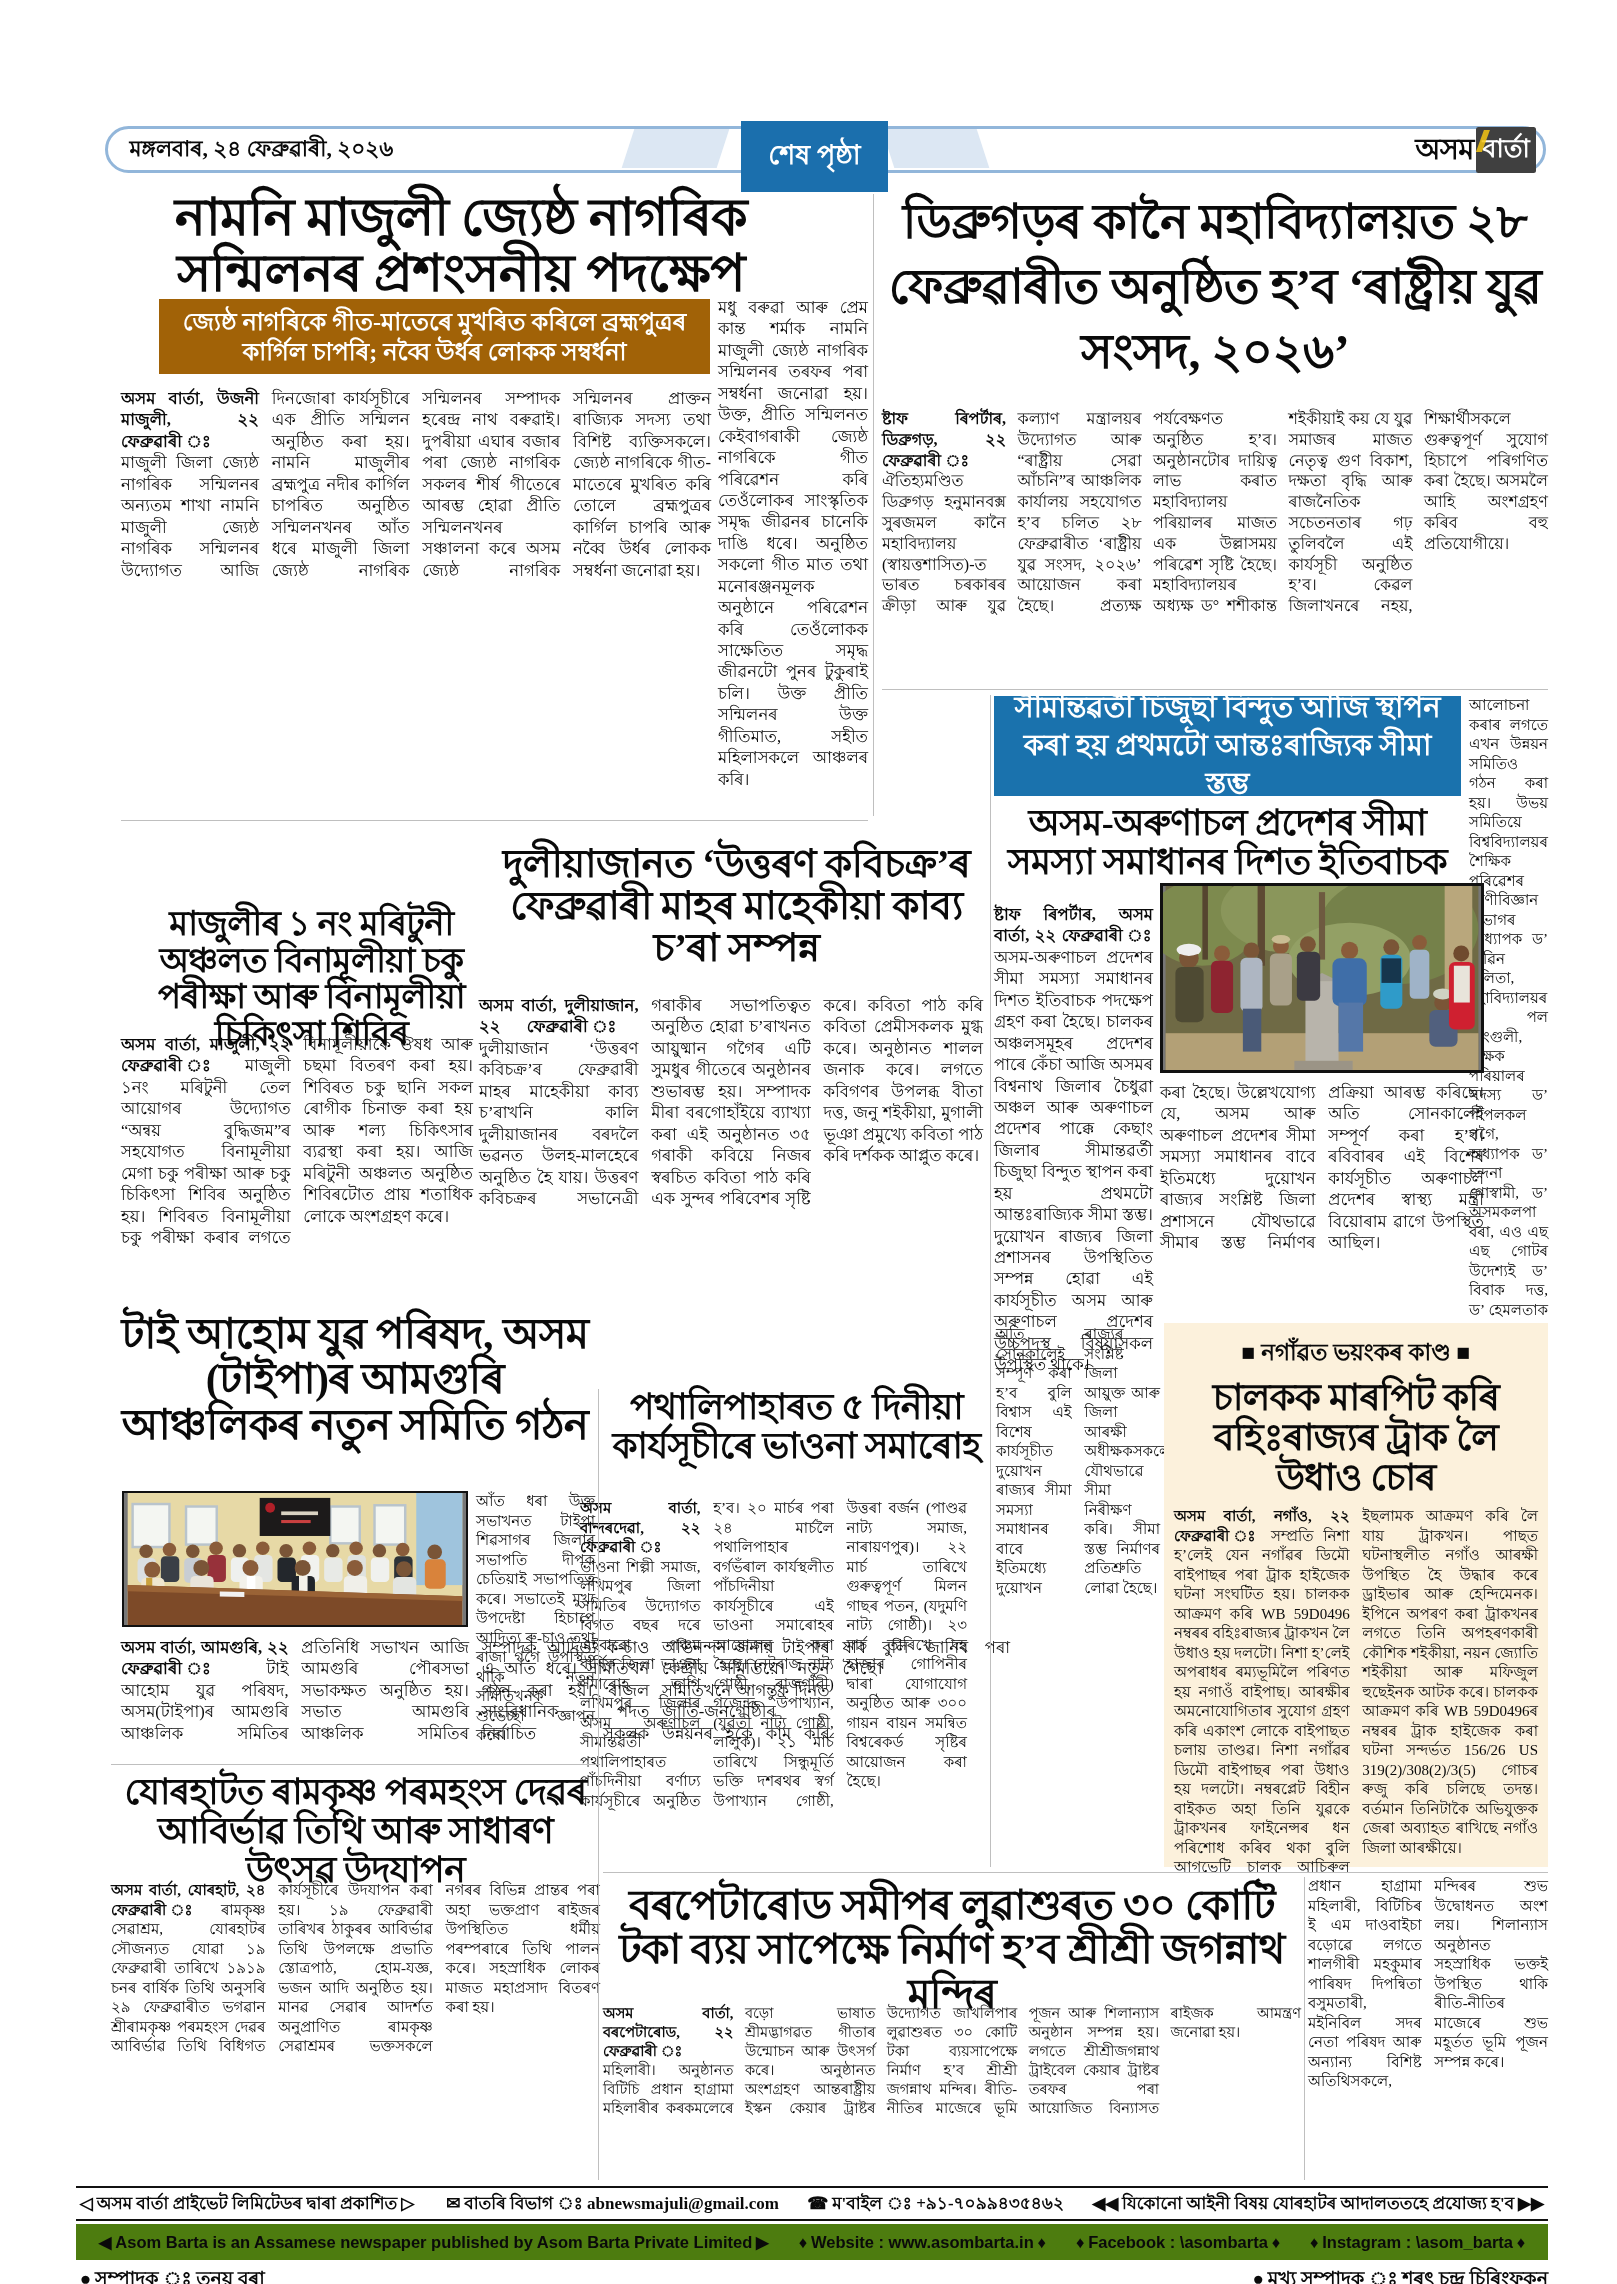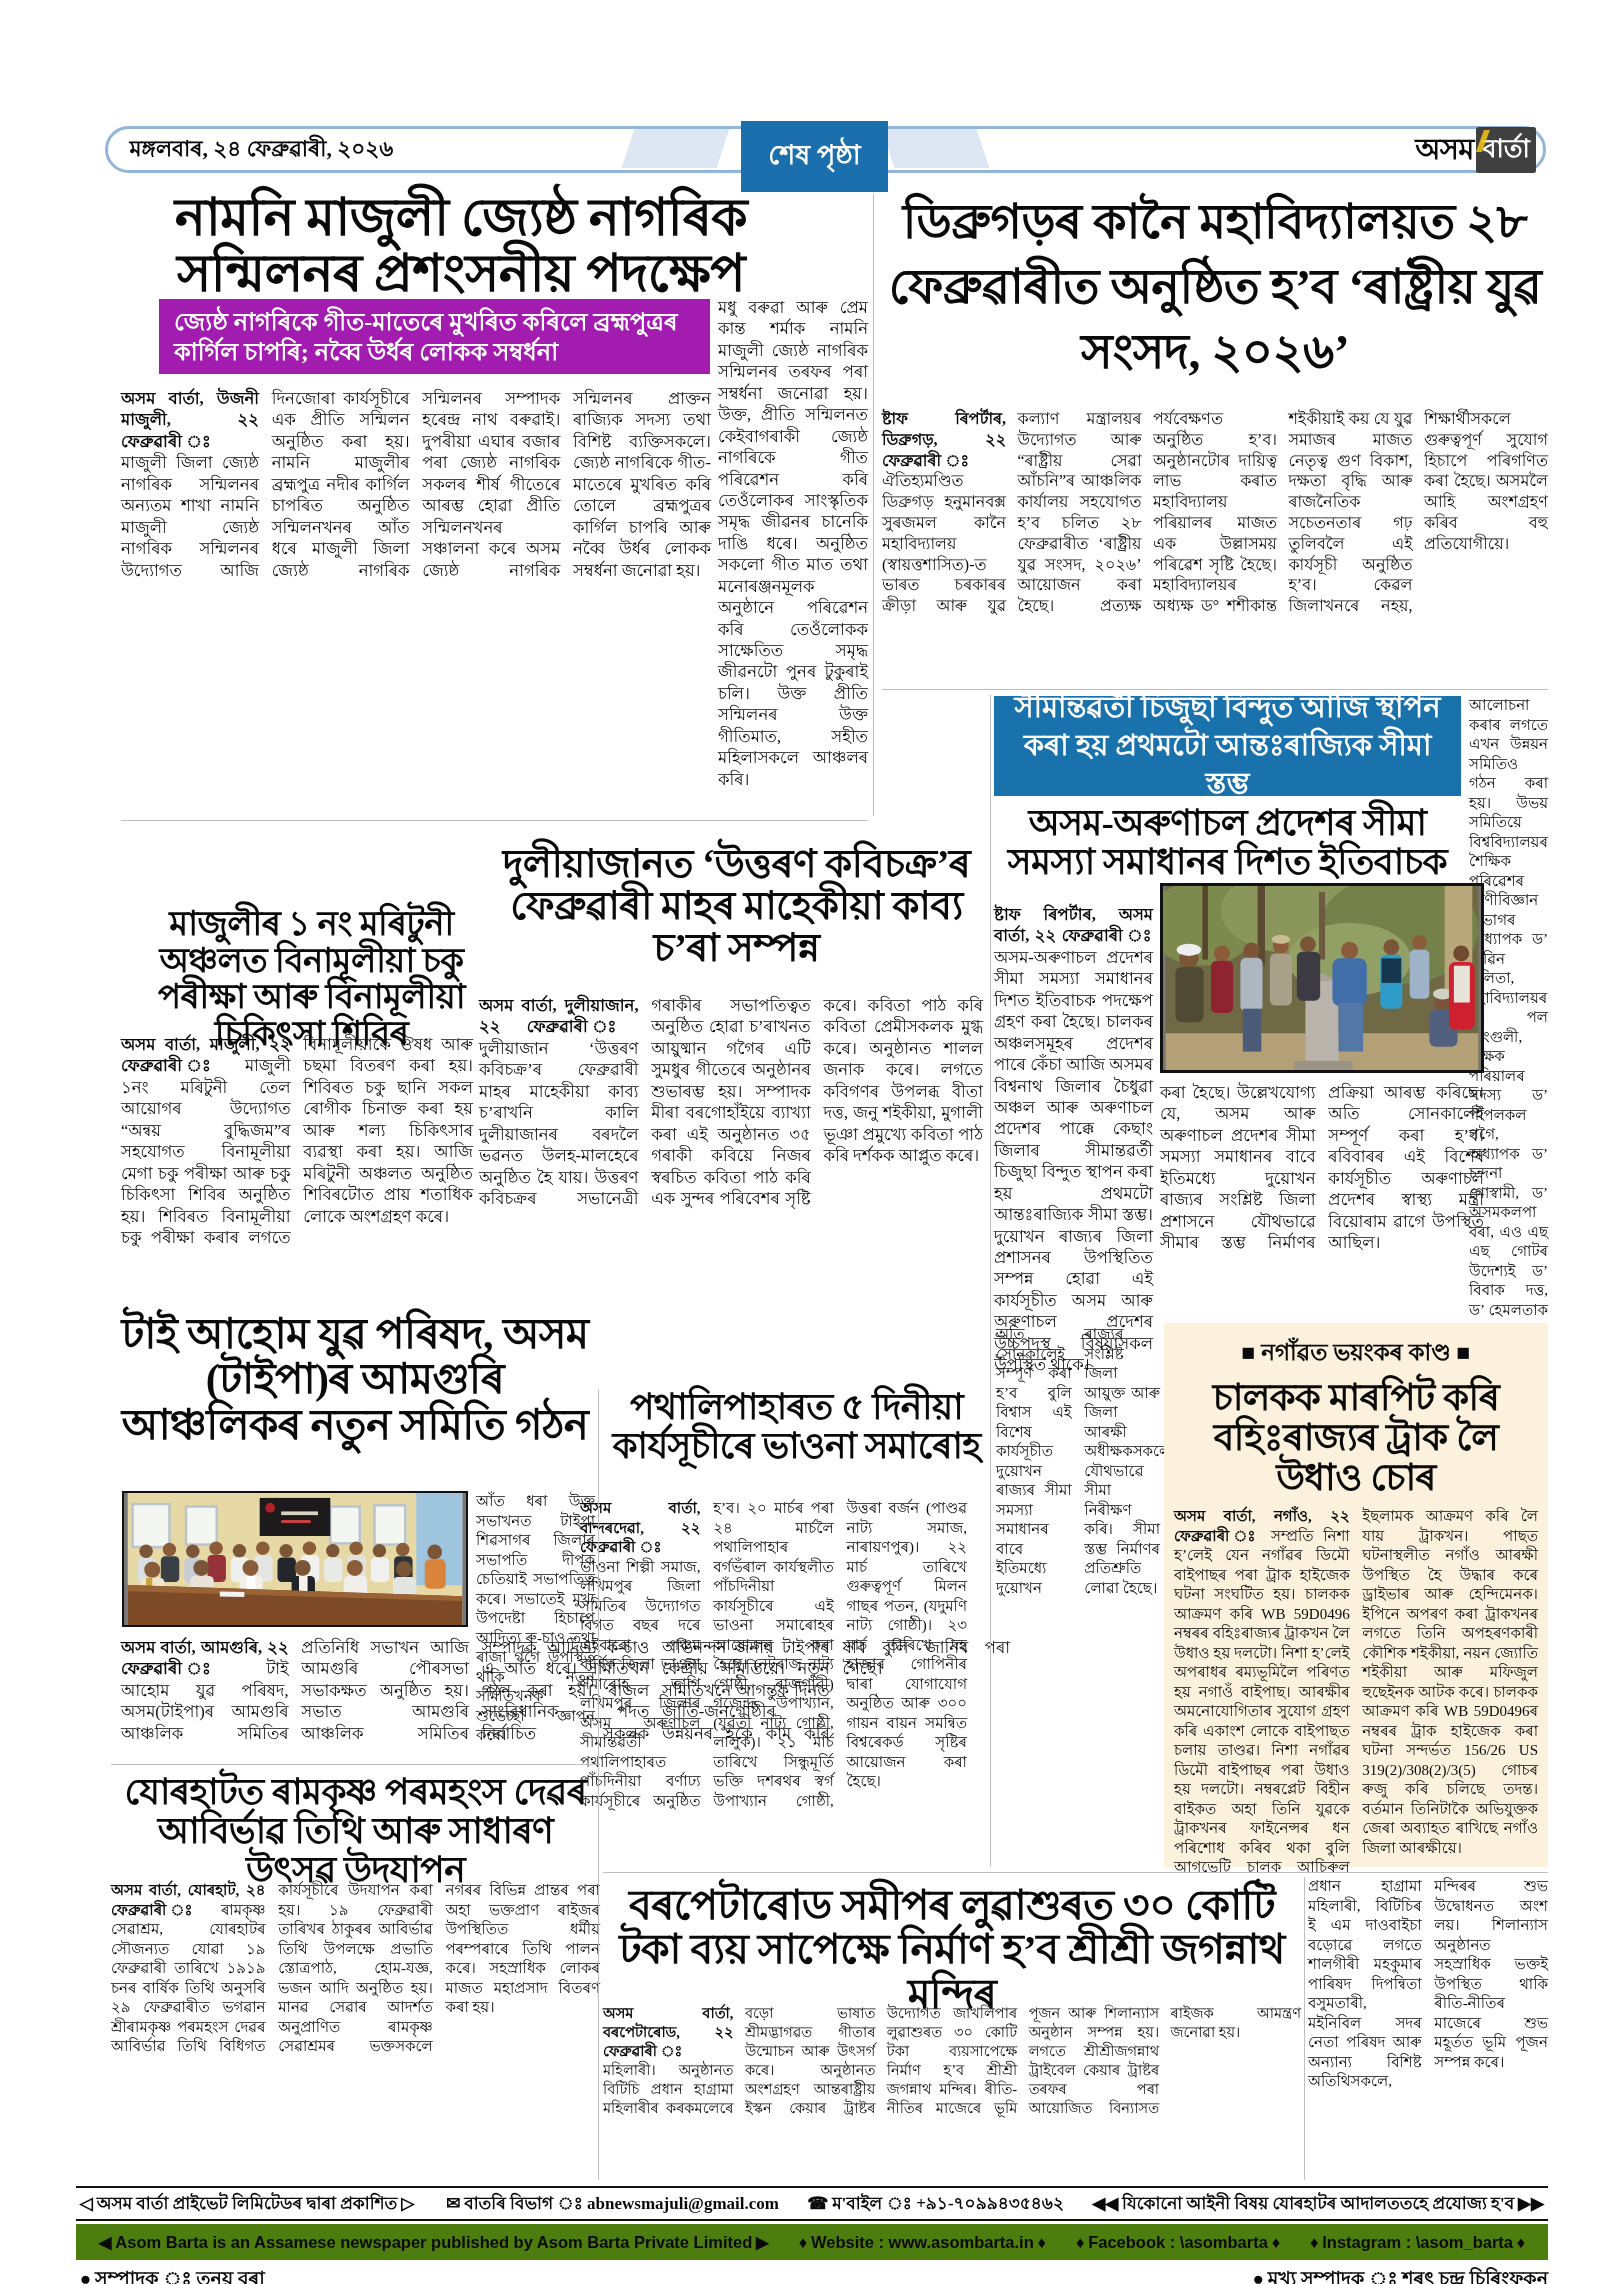--- a/index.html
+++ b/index.html
@@ -23,21 +23,21 @@
   #logo .lr i{position:absolute;left:3.8px;top:2.5px;width:6.3px;height:21.6px;background:#f4c614;
       transform:skewX(-20deg);opacity:.85;}
   
   .hl{font-weight:bold;text-align:center;line-height:1.08;margin:0;letter-spacing:-0.6px;}
   .body{font-size:16.5px;line-height:1.30;text-align:justify;margin:0;}
   .cols2{columns:2;column-gap:12.7px;}
   .cols3{columns:3;column-gap:12.7px;}
   .cols4{columns:4;column-gap:12.7px;}
   .cols5{columns:5;column-gap:11.4px;}
   .dl{font-weight:bold;}
-  .kicker-magenta{background:#a21caf;color:#fff;font-weight:bold;
+  .kicker-magenta{background:#a16207;color:#fff;font-weight:bold;text-align:center;
       display:flex;align-items:center;justify-content:center;line-height:1.25;}
   .kicker-blue{background:#1a72ad;color:#fff;font-weight:bold;text-align:center;
       display:flex;align-items:center;justify-content:center;line-height:1.3;}
   .cream{background:#fcf1dc;}
   .rule{background:#bfbfbf;}
   .photo{border:3.8px solid #111;box-sizing:border-box;background:#777;}
   
   #f-line1,#f-line2{left:76px;width:1472px;height:1.9px;background:#111;}
   #f-row1{left:76px;top:2190px;width:1472px;height:28px;display:flex;align-items:center;
       justify-content:space-between;font-size:17px;font-weight:bold;}

